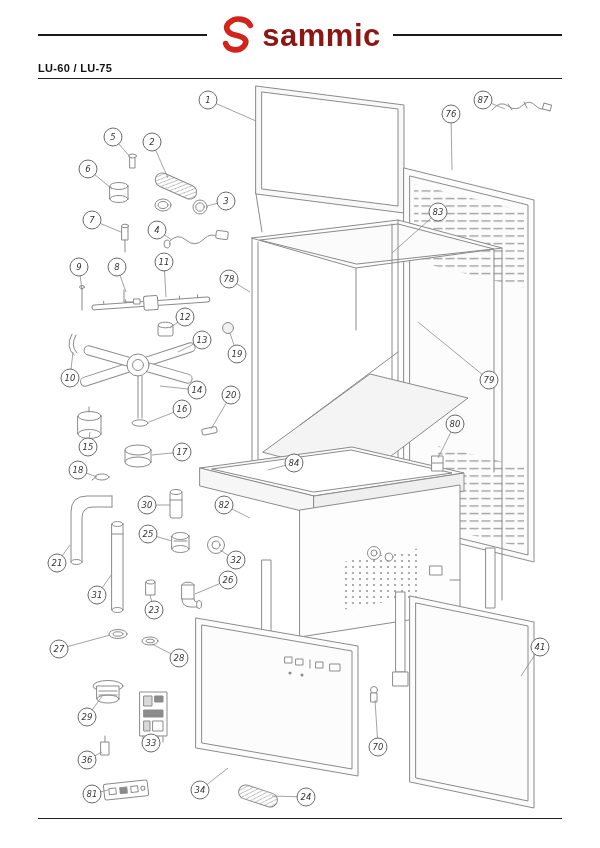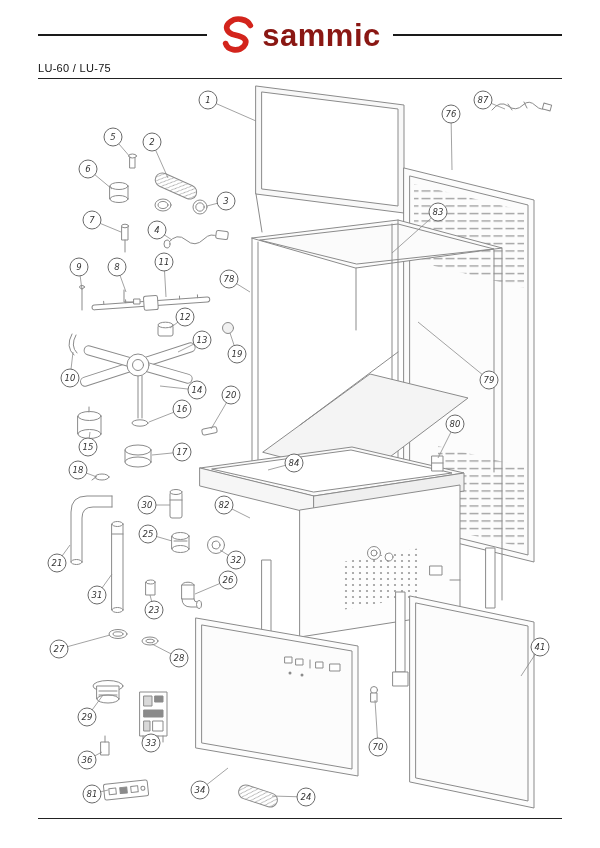--- a/index.html
+++ b/index.html
@@ -7,21 +7,21 @@
   body { font-family:"Liberation Sans", sans-serif; }
   .page { position:relative; width:600px; height:848px; background:#fff; overflow:hidden; }
 
   
   .brand-header { position:absolute; top:16px; left:38px; right:38px; display:flex; align-items:center; gap:12px; }
   .brand-rule { flex:1; border-top:2px solid #1a1a1a; }
   .brand-logo { display:flex; align-items:center; gap:5px; }
   .brand-wordmark { font-size:31px; font-weight:bold; letter-spacing:0.5px; line-height:1; color:#8a1713; }
 
   
-  .model-label { position:absolute; top:62px; left:38px; font-size:11px; font-weight:normal; color:#111; letter-spacing:0.3px; }
+  .model-label { position:absolute; top:62px; left:38px; font-size:11px; font-weight:bold; color:#111; letter-spacing:0.3px; }
   .model-rule  { position:absolute; top:78px; left:38px; right:38px; border-top:1.5px solid #222; }
   .bottom-rule { position:absolute; top:818px; left:38px; right:38px; border-top:1.5px solid #222; }
 
   svg.layer { position:absolute; top:0; left:0; width:600px; height:848px; }
   #callout-layer { pointer-events:none; }
 
   .balloon { fill:#ffffff; stroke:#6a6a6a; stroke-width:1; }
   .leader  { stroke:#8c8c8c; stroke-width:0.8; }
   .balloon-label { font:italic 8.5px "DejaVu Sans", sans-serif; fill:#333; text-anchor:middle; }
 </style>

